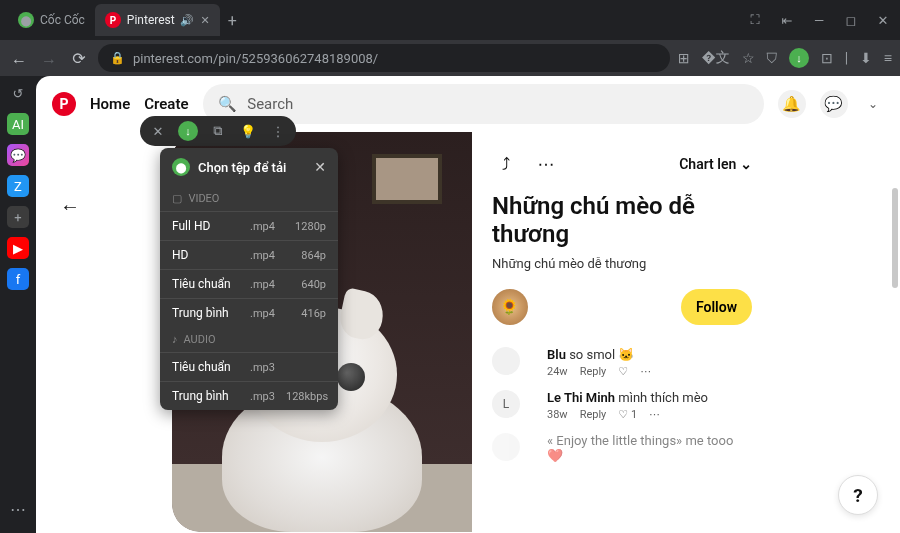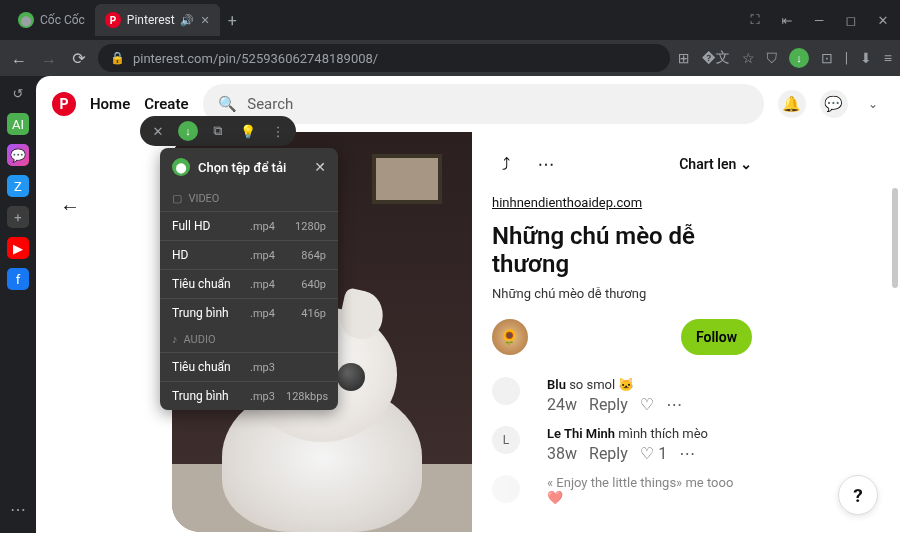--- a/index.html
+++ b/index.html
@@ -61,27 +61,27 @@
 .ic-btn{width:28px;height:28px;display:flex;align-items:center;justify-content:center;font-size:17px;color:#111;cursor:pointer}
 .board-sel{margin-left:auto;font-size:14px;font-weight:600;color:#111;cursor:pointer;display:flex;align-items:center;gap:4px}
 .save-btn{background:#e60023;color:#fff;border:none;border-radius:22px;padding:10px 15px;font-size:14px;font-weight:600;cursor:pointer}
 .src-link{font-size:13px;color:#111;text-decoration:underline;margin-bottom:12px;display:inline-block}
 .pin-title{font-size:24px;font-weight:600;color:#111;margin-bottom:8px}
 .pin-desc{font-size:13px;color:#333;margin-bottom:18px}
 .uploader{display:flex;align-items:center;gap:10px;margin-bottom:22px}
 .avatar{width:36px;height:36px;border-radius:50%;background:radial-gradient(circle,#e8c088,#c89660,#a87440);display:flex;align-items:center;justify-content:center;font-size:15px;color:#fff}
 .up-name{font-size:13px;font-weight:600;color:#111}
 .up-fol{font-size:12px;color:#5f5f5f}
-.follow-btn{margin-left:auto;background:#84cc16;border:none;border-radius:22px;padding:10px 15px;font-size:14px;font-weight:600;cursor:pointer}
+.follow-btn{margin-left:auto;background:#fde047;border:none;border-radius:22px;padding:10px 15px;font-size:14px;font-weight:600;cursor:pointer}
 .comments-hdr{display:flex;align-items:center;justify-content:space-between;font-size:15px;font-weight:600;color:#111;margin-bottom:14px;cursor:pointer}
 .comment{display:flex;gap:27px;margin-bottom:12px;font-size:13px}
 .c-av{width:28px;height:28px;border-radius:50%;background:#f1f1f1;color:#5f5f5f;display:flex;align-items:center;justify-content:center;font-size:12px;flex-shrink:0}
 .c-user{font-weight:600;color:#111}
 .c-text{color:#333}
-.c-meta{display:flex;gap:12px;margin-top:3px;font-size:16px;color:#5f5f5f;align-items:center}
+.c-meta{display:flex;gap:12px;margin-top:3px;font-size:11px;color:#5f5f5f;align-items:center}
 .c-reply{font-weight:400;cursor:pointer}
 .help-fab{position:absolute;bottom:18px;right:22px;width:40px;height:40px;border-radius:50%;background:#fff;border:1px solid #ddd;display:flex;align-items:center;justify-content:center;font-size:19px;font-weight:bold;color:#111;cursor:pointer;box-shadow:0 2px 6px rgba(0,0,0,0.1)}
 .dl-toolbar{position:absolute;top:40px;left:104px;background:#2d2d2d;border-radius:18px;height:30px;display:flex;align-items:center;padding:0 8px;gap:10px;z-index:20}
 .dlt-btn{width:20px;height:20px;display:flex;align-items:center;justify-content:center;color:#9ba0a5;font-size:13px;cursor:pointer}
 .dlt-dl{width:20px;height:20px;border-radius:50%;background:#4caf50;color:#fff;font-size:11px;display:flex;align-items:center;justify-content:center}
 .dl-panel{position:absolute;top:72px;left:124px;width:178px;background:#383838;border-radius:8px;z-index:20;color:#ccc;font-size:12px;box-shadow:0 4px 16px rgba(0,0,0,0.4)}
 .dlp-hdr{display:flex;align-items:center;gap:8px;padding:10px 12px;font-size:13px;color:#fff;font-weight:500}
 .dlp-logo{width:18px;height:18px;border-radius:50%;background:#4caf50;display:flex;align-items:center;justify-content:center;font-size:10px}
 .dlp-close{margin-left:auto;cursor:pointer;color:#ccc;font-size:14px}
 .dlp-sec{padding:6px 12px;color:#888;font-size:11px;display:flex;align-items:center;gap:6px;text-transform:uppercase}
@@ -237,21 +237,20 @@
         </div>
         <div class="pin-info">
           <div class="info-top">
             <span class="ic-btn">⤴</span>
             <span class="ic-btn">⋯</span>
             <span class="board-sel">
                 <span>Chart len</span> 
                 <span>⌄</span>
               </span>
           </div>
-          <a class="src-link">hinhnendienthoaidep.com</a>
           <h1 class="pin-title">Những chú mèo dễ thương</h1>
           <p class="pin-desc">Những chú mèo dễ thương</p>
           <div class="uploader">
             <div class="avatar">🌻</div>
             <button class="follow-btn">Follow</button>
           </div>
           <div class="comment">
             <div class="c-av"></div>
             <div>
               <span class="c-user">Blu</span>

